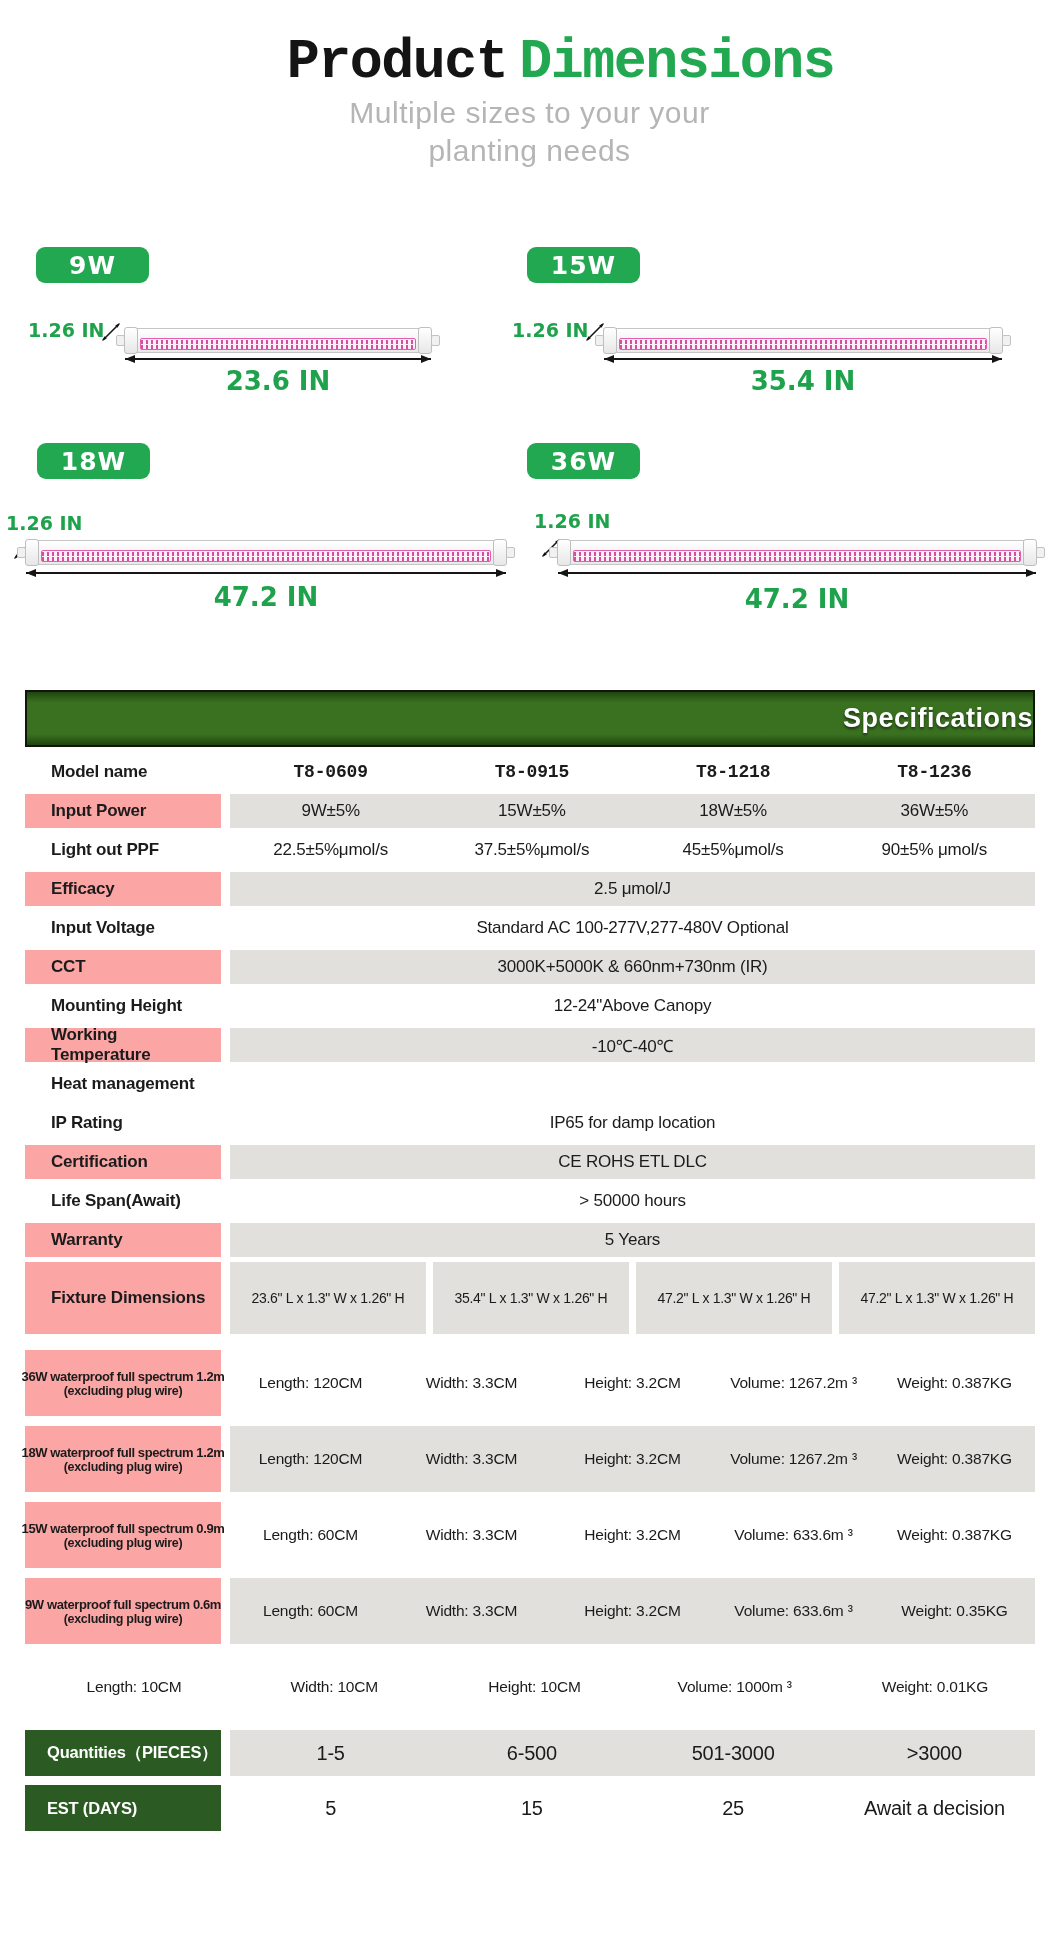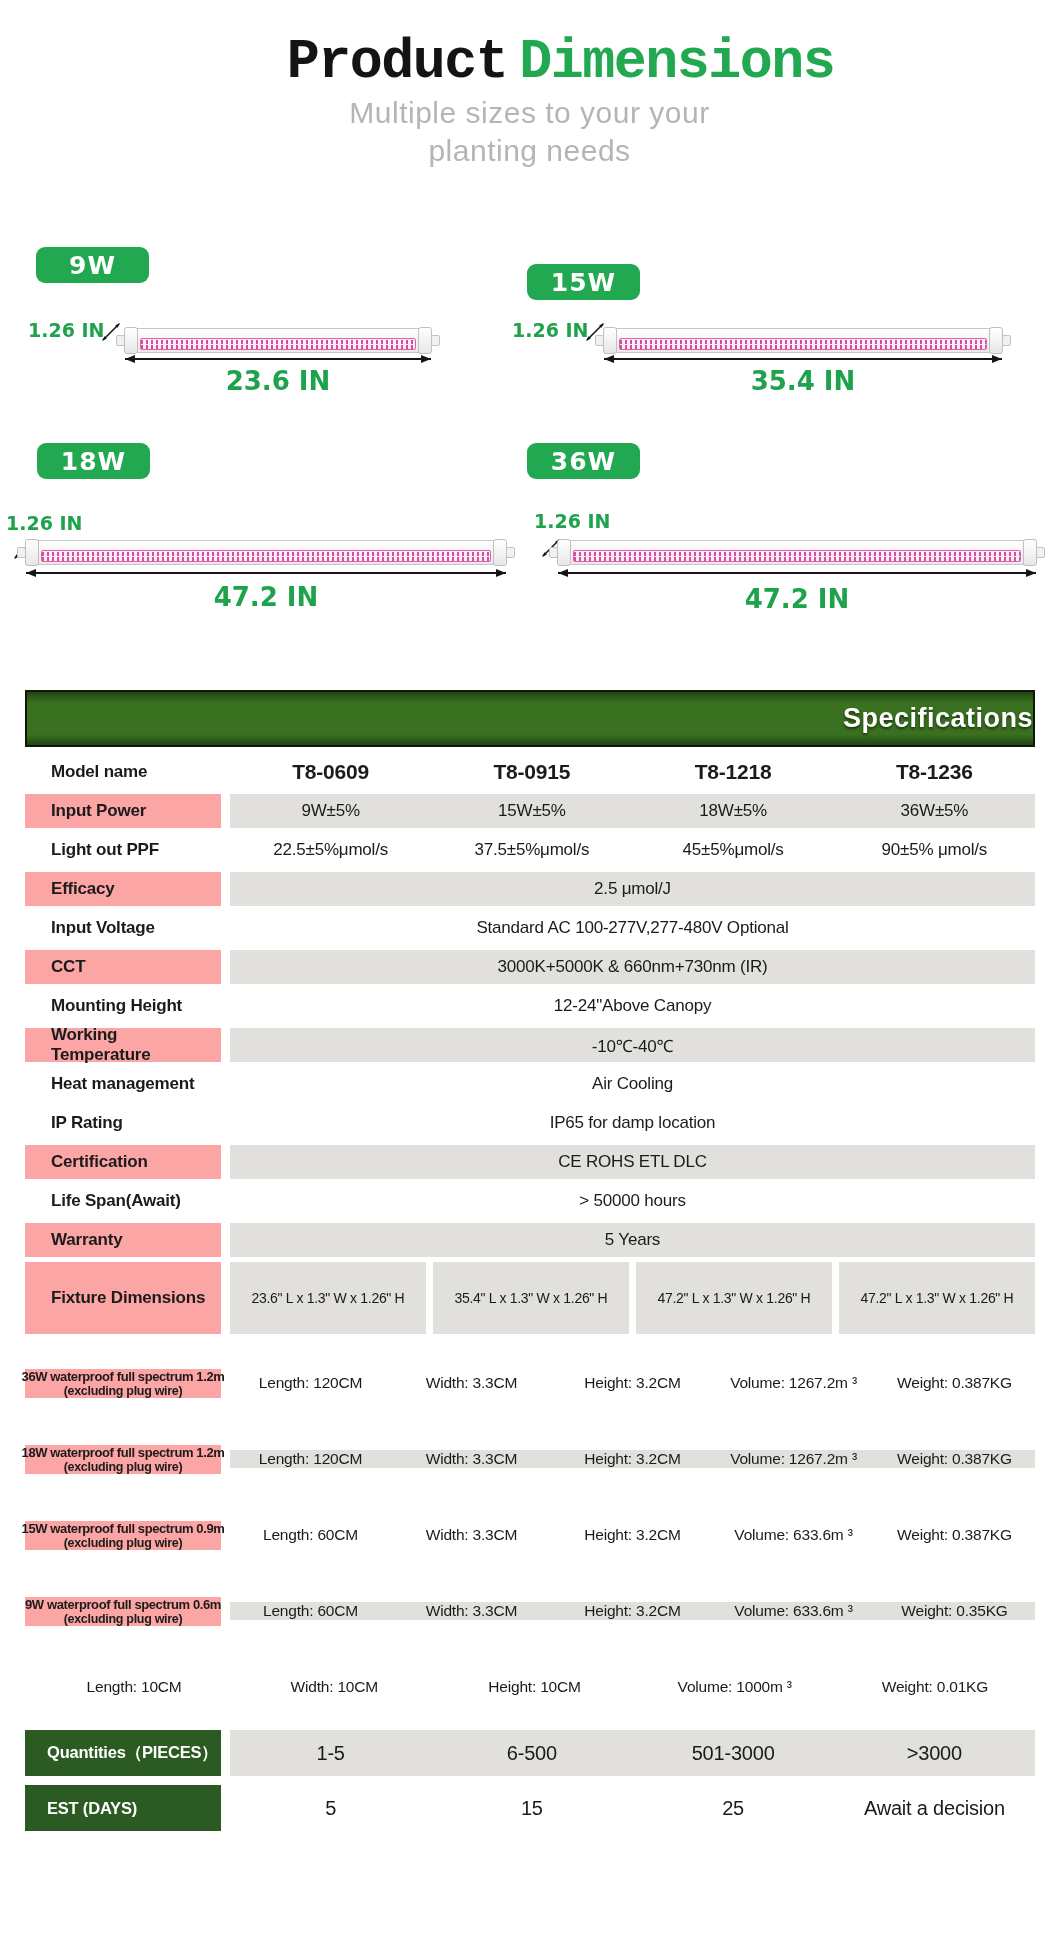--- a/index.html
+++ b/index.html
@@ -28,21 +28,21 @@
   }
   
   .badge {
     position: absolute; width: 113px; height: 36px;
     background: #22A850; border-radius: 9px;
     color: #fff; font-family: "DejaVu Sans", sans-serif;
     font-size: 25px; font-weight: 800; letter-spacing: 1px;
     display: flex; align-items: center; justify-content: center;
   }
   .b0 { left: 36px;  top: 247px; }
-  .b1 { left: 527px; top: 264px; }
+  .b1 { left: 527px; top: 247px; }
   .b2 { left: 37px;  top: 443px; }
   .b3 { left: 527px; top: 443px; }
 
   .hlabel {
     position: absolute; color: #1FA24C;
     font-family: "DejaVu Sans", sans-serif;
     font-size: 19px; font-weight: 800; white-space: nowrap;
   }
   .h0 { left: 28px;  top: 319px; }
   .h1 { left: 512px; top: 319px; }
@@ -115,41 +115,41 @@
   .spec-header {
     height: 57px; margin-bottom: 8px;
     background: linear-gradient(180deg,#1f4410 0%,#3a7120 20%,#3a7120 80%,#1f4410 100%);
     border: 2px solid #101708;
     display: flex; align-items: center; justify-content: flex-end;
     color: #ffffff; font-size: 27px; font-weight: 700; letter-spacing: 0.5px;
     text-shadow: 0 2px 3px rgba(0,0,0,0.55);
   }
   .spec-row { display: flex; margin-bottom: 5px; }
   .row-std   { height: 34px; }
-  .row-tall  { height: 66px; margin-bottom: 10px; align-items: center; }
+  .row-tall  { height: 66px; margin-bottom: 10px; }
   .row-cells { height: 72px; margin-bottom: 16px; }
   .row-big   { height: 46px; margin-bottom: 9px; }
 
   .spec-label {
     width: 196px; flex: none;
     display: flex; flex-direction: column; justify-content: center;
     padding-left: 26px;
     font-weight: 700; font-size: 17px; letter-spacing: -0.2px;
   }
   .spec-label.gray  { background: #fca5a5; }
   .spec-label.green { background: #2B5B22; color: #ffffff; font-size: 16.5px; padding-left: 22px; }
   .spec-label.center { align-items: center; text-align: center; padding-left: 0; }
   .spec-label.small > div:first-child { font-size: 13px; letter-spacing: -0.4px; white-space: nowrap; }
   .lbl-sub { font-size: 12.5px; font-weight: 700; letter-spacing: -0.3px; }
 
   .spec-strip { flex: 1; margin-left: 9px; display: flex; align-items: center; }
   .spec-strip.gray  { background: #E2E0DC; }
   .spec-strip.white { background: transparent; }
   .spec-col { flex: 1; text-align: center; font-size: 17px; letter-spacing: -0.2px; }
-  .spec-strip.bold .spec-col { font-weight: 700; font-size: 21px; }
+  .spec-strip.bold .spec-col { font-weight: 700; font-size: 18px; font-family: Liberation Mono, monospace; }
   .spec-strip.big  .spec-col { font-size: 20px; }
   .row-tall .spec-col { font-size: 15.5px; }
 
   .spec-cells { flex: 1; margin-left: 9px; display: flex; gap: 7px; }
   .spec-cell {
     flex: 1; background: #E2E0DC;
     display: flex; align-items: center; justify-content: center;
     font-size: 14px; letter-spacing: -0.3px; white-space: nowrap;
   }
 </style>
@@ -311,23 +311,20 @@
           <div>Working Temperature</div>
         </div>
         <div class="spec-strip gray">
           <div class="spec-col">-10℃-40℃</div>
         </div>
       </div>
       <div class="spec-row row-std">
         <div class="spec-label">
           <div>Heat management</div>
         </div>
-        <div class="spec-strip white">
-          <div class="spec-col">Air Cooling</div>
-        </div>
       </div>
       <div class="spec-row row-std">
         <div class="spec-label">
           <div>IP Rating</div>
         </div>
         <div class="spec-strip white">
           <div class="spec-col">IP65 for damp location</div>
         </div>
       </div>
       <div class="spec-row row-std">

